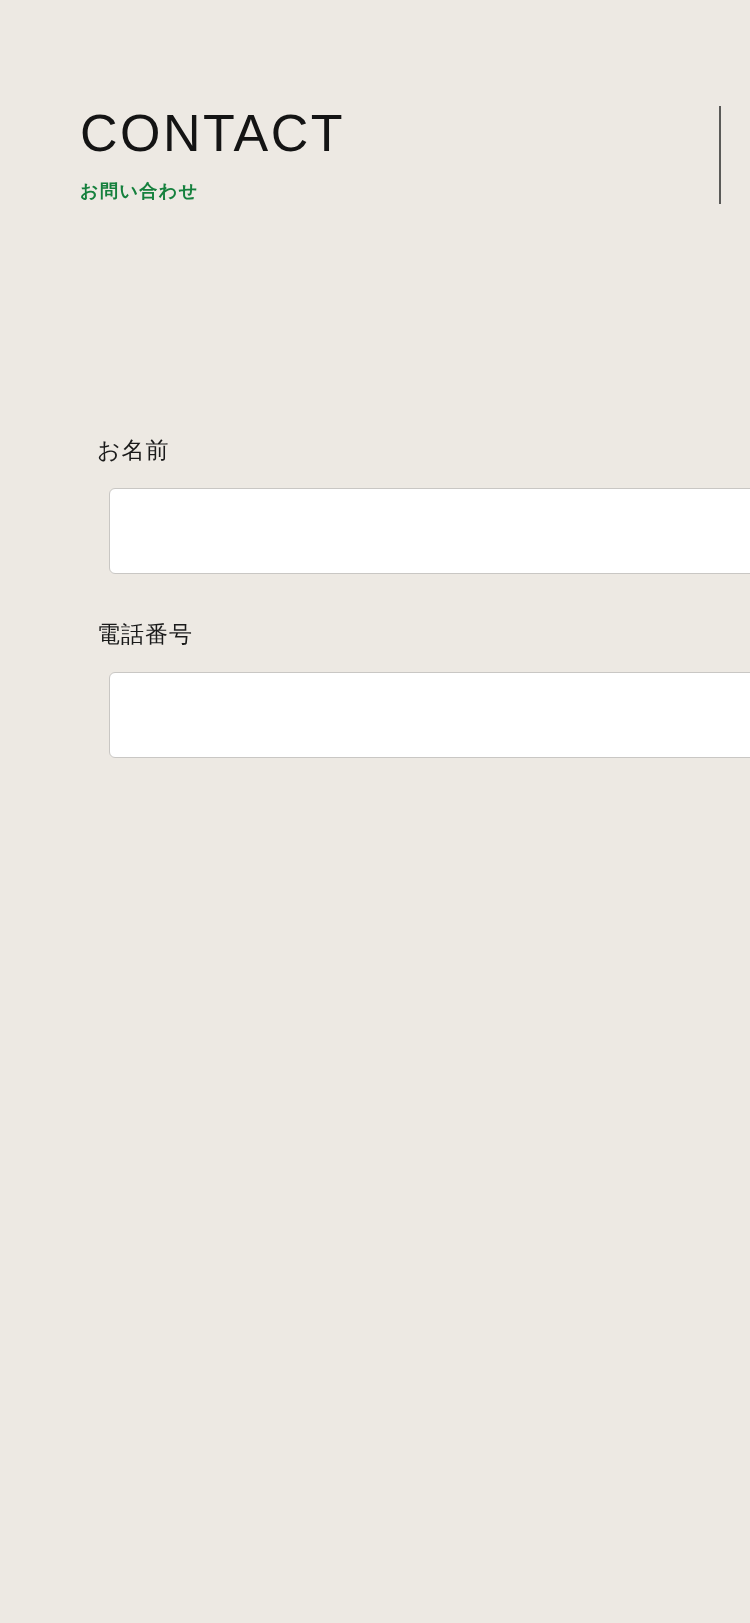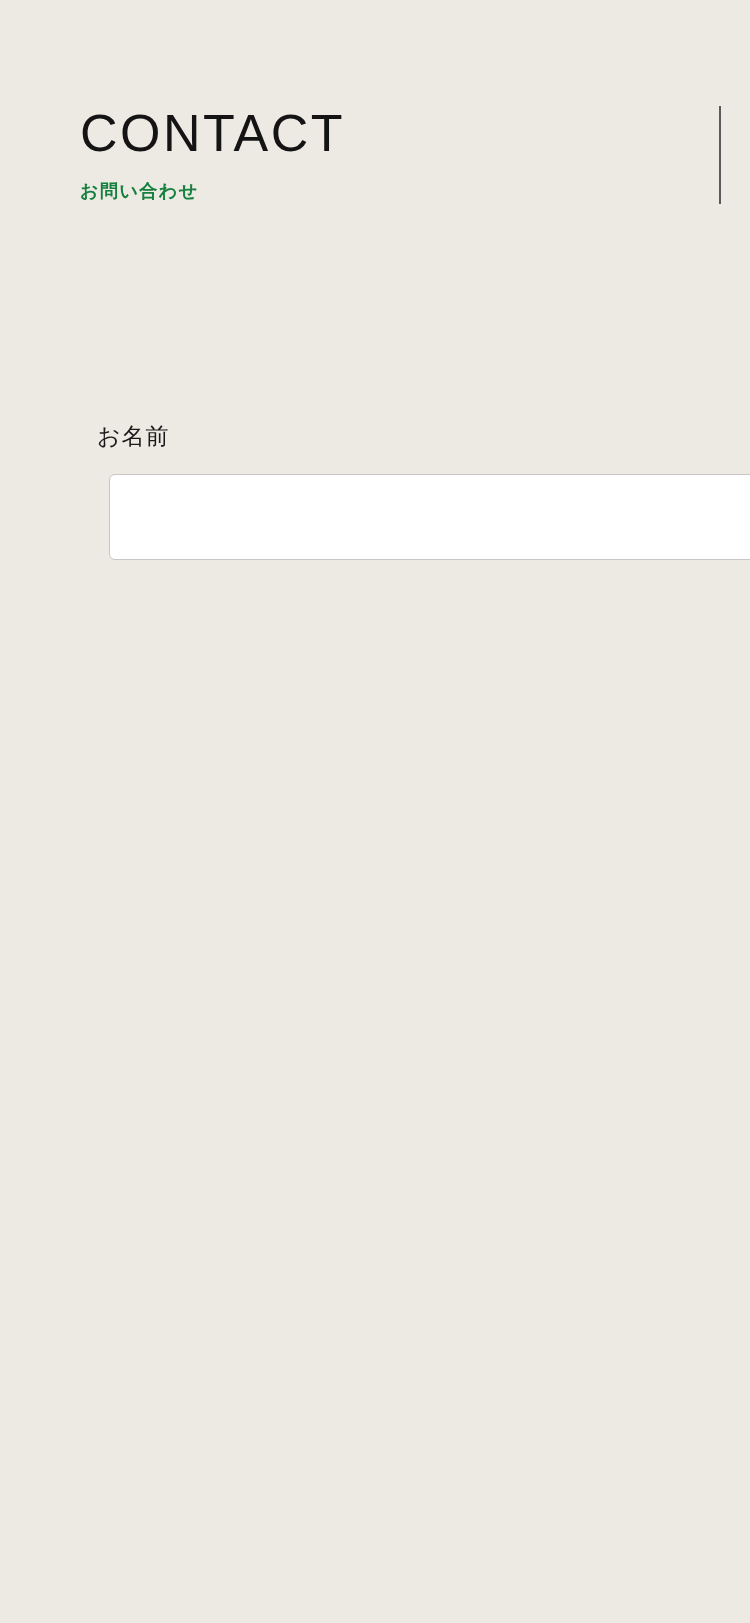--- a/index.html
+++ b/index.html
@@ -70,21 +70,21 @@
     line-height: 44px;
     font-weight: 400;
     letter-spacing: 0.2px;
     color: #171717;
   }
 
   
   .form {
     position: absolute;
     left: 0;
-    top: 360px;
+    top: 374px;
     width: 614px;
   }
 
   .field {
     position: relative;
     padding: 0 37px;
   }
 
   .field-label {
     display: block;
@@ -140,17 +140,21 @@
 
 
   <form class="form">
 
     <div class="field field--name">
       <label class="field-label" for="input-name">お名前</label>
       <input id="input-name" class="field-control" type="text" placeholder="" style="">
     </div>
 
 
+    <div class="field field--tel">
+      <label class="field-label" for="input-tel">電話番号</label>
+      <input id="input-tel" class="field-control" type="tel" placeholder="" style="">
+    </div>
 
 
   </form>
 
 </div>
 
 </body></html>

